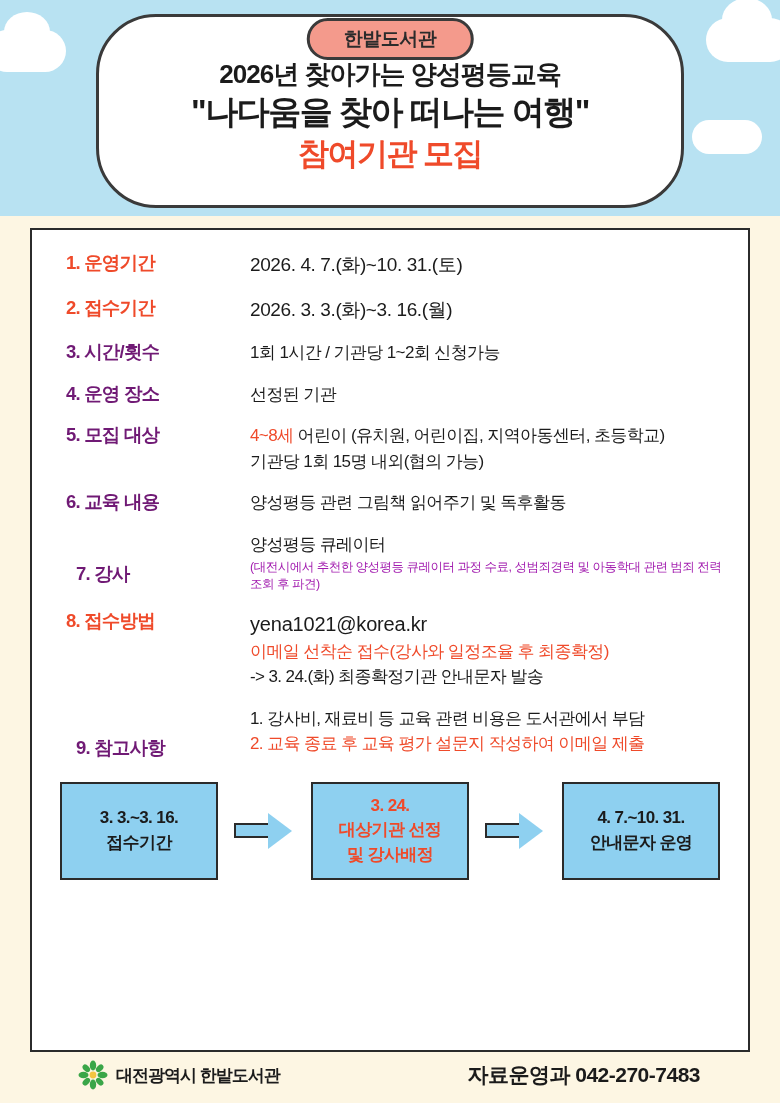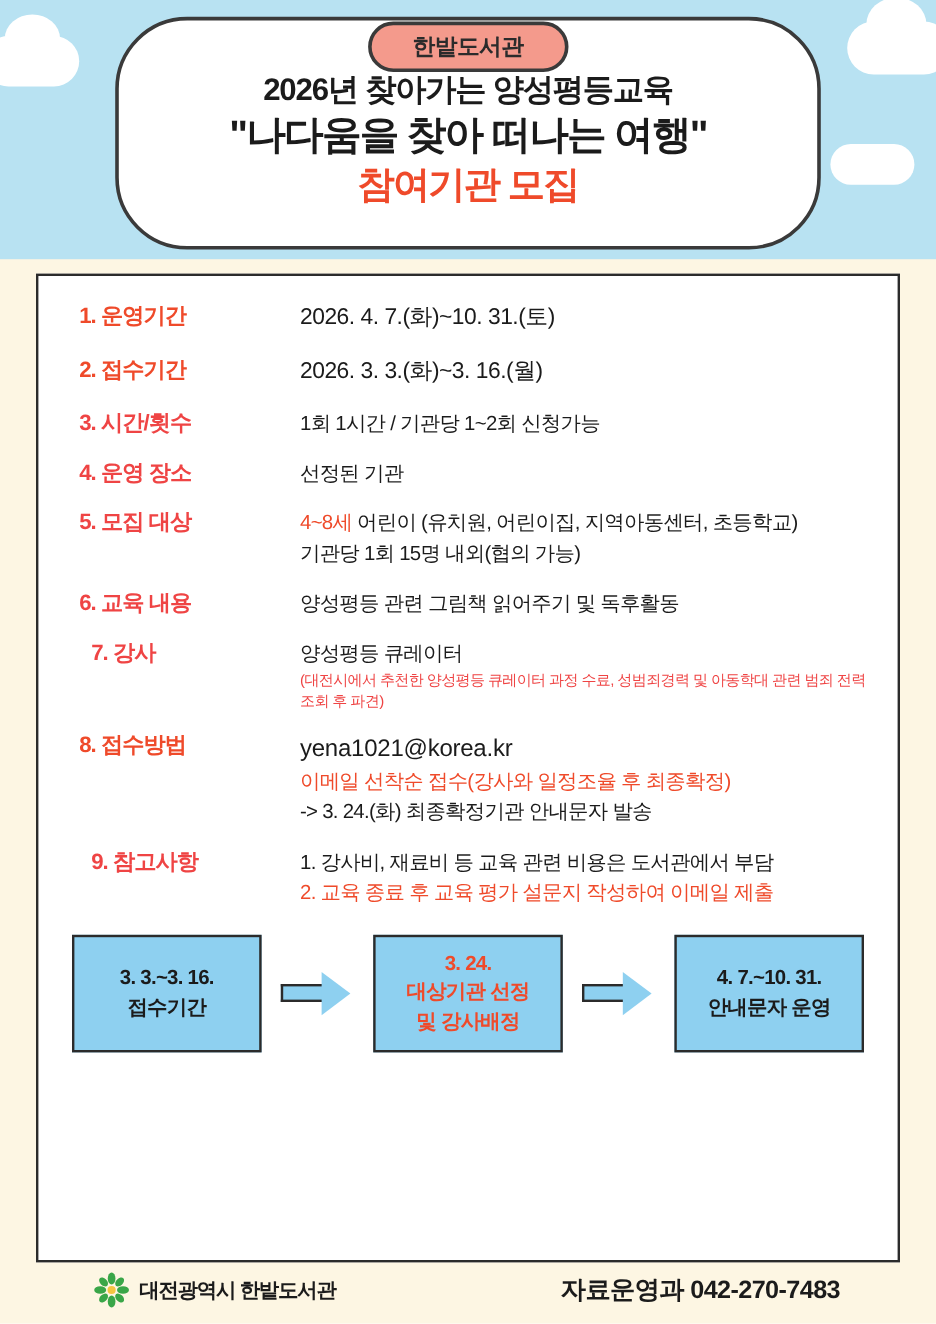--- a/index.html
+++ b/index.html
@@ -118,43 +118,43 @@
   .row {
     display: flex;
     align-items: flex-start;
     margin-bottom: 13px;
   }
   .row-label {
     width: 150px;
     flex: 0 0 150px;
     font-size: 18.5px;
     font-weight: bold;
-    color: #ef4444;
+    color: #701a75;
     text-align: left;
     padding-top: 2px;
     padding-left: 12px;
     letter-spacing: -0.8px;
     box-sizing: border-box;
   }
   .row-label.accent { color: #ef4a2a; }
-  .row-label.indent { padding-left: 22px; }
+  .row-label.indent { padding-left: 22px; margin-top: 30px; }
   .row-value {
     flex: 1;
     font-size: 17px;
     color: #1b1b1b;
     letter-spacing: -0.6px;
     line-height: 1.5;
     padding-top: 3px;
     margin-left: 46px;
   }
   .row-value.big { font-size: 19px; letter-spacing: -0.4px; }
   .v-red { color: #ef4a2a; }
   .small-note {
     font-size: 12.5px;
-    color: #ef4444;
+    color: #a21caf;
     line-height: 1.35;
     letter-spacing: -0.5px;
     margin-top: 2px;
   }
   .email {
     font-size: 20px;
     color: #1b1b1b;
     letter-spacing: -0.2px;
   }
 

